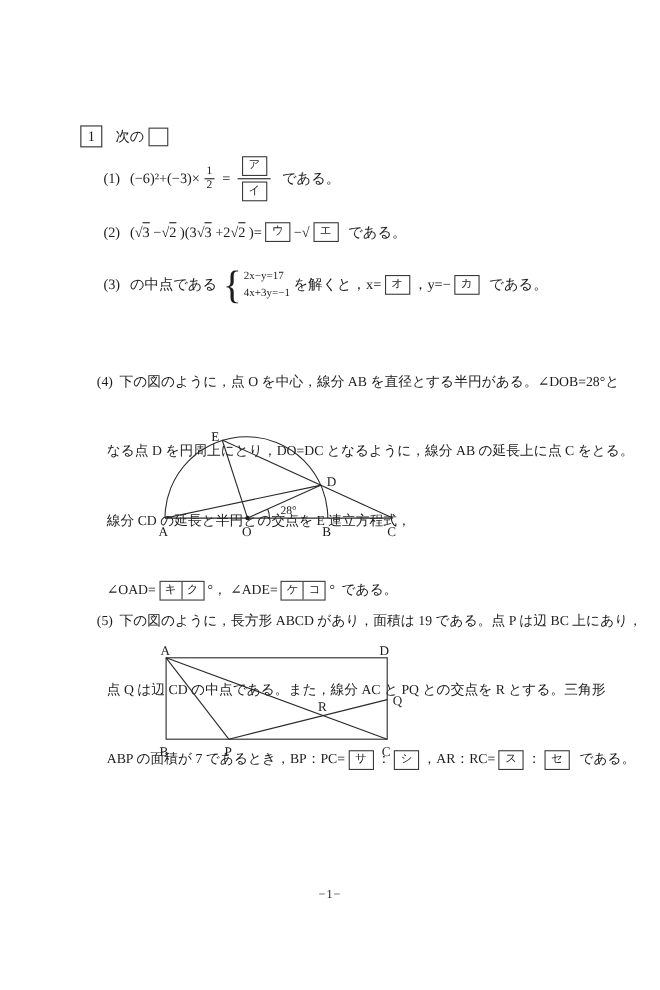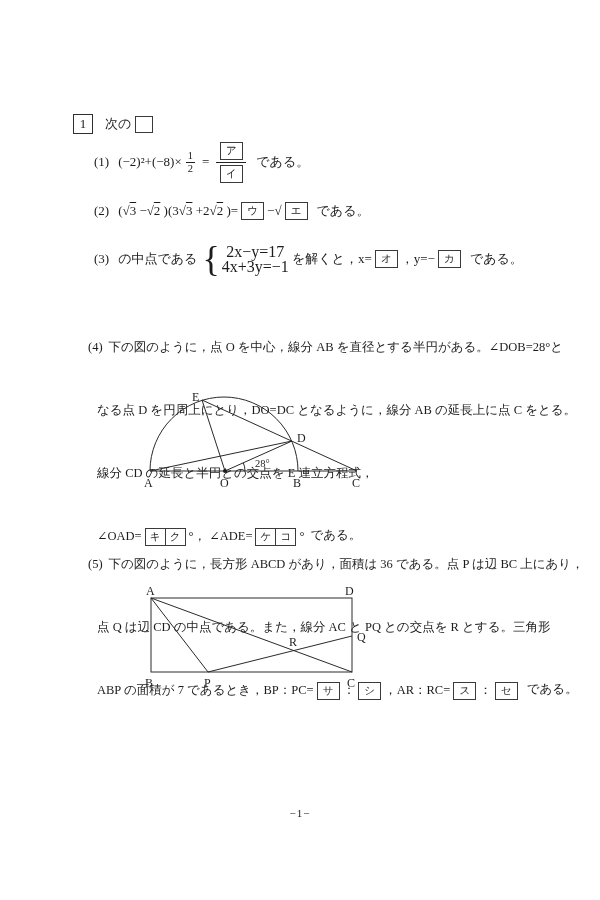--- a/index.html
+++ b/index.html
@@ -16,42 +16,42 @@
   .eqsign{margin:0 3px;}
   .afrac{display:inline-flex;flex-direction:column;align-items:center;margin:0 4px;}
   .afrac .bar{width:30px;border-top:1px solid #222;margin:2px 0;}
   .sbox{display:inline-block;min-width:17px;height:16px;line-height:16px;border:1px solid #3a3a3a;
         text-align:center;font-size:10.5px;padding:0 2px;margin:0 3px;}
   .dbox{display:inline-flex;border:1px solid #3a3a3a;margin:0 3px;}
   .dbox .cell{width:19px;height:16px;line-height:16px;text-align:center;font-size:10.5px;}
   .dbox .cell + .cell{border-left:1px solid #3a3a3a;}
   .ov{text-decoration:overline;}
   .brace{font-size:36px;font-weight:400;line-height:36px;margin:0 2px 0 5px;}
-  .sys{display:inline-flex;flex-direction:column;font-size:16px;line-height:15px;text-align:center;}
+  .sys{display:inline-flex;flex-direction:column;font-size:10px;line-height:15px;}
   .para{position:absolute;font-size:12.5px;line-height:21px;white-space:pre;}
   .pline{display:flex;align-items:center;white-space:pre;height:21px;}
   .cont{margin-left:9px;}
   .plabel{margin-right:6px;}
-  .suffix{margin-left:6px;font-family:Liberation Mono, monospace;}
+  .suffix{margin-left:6px;}
   .fig{position:absolute;}
   .fig svg text{font-size:12px;font-family:"Liberation Serif","DejaVu Serif",serif;fill:#1c1c1c;}
   .fig svg .small{font-size:10.5px;}
   .pageno{position:absolute;left:0;right:0;top:807px;text-align:center;font-size:11px;letter-spacing:1px;}
 </style>
 </head>
 <body>
 
 <div class="page">
 
   <div class="row" style="left:73px;top:113px;height:22px;">
     <span class="qbox">1</span><span>次の</span><span class="blankbox"></span>
   </div>
 
   <div class="row" style="left:94px;top:140px;height:44px;">
-    <span class="q-label">(1)</span><span>(−2)²+(−8)×</span><span class="sfrac"><span class="num">1</span><span class="den">2</span></span><span class="eqsign">=</span><span class="afrac"><span class="sbox" style="margin:0;">ア</span><span class="bar"></span><span class="sbox" style="margin:0;">イ</span></span><span class="suffix">である。</span>
+    <span class="q-label">(1)</span><span>(−6)²+(−3)×</span><span class="sfrac"><span class="num">1</span><span class="den">2</span></span><span class="eqsign">=</span><span class="afrac"><span class="sbox" style="margin:0;">ア</span><span class="bar"></span><span class="sbox" style="margin:0;">イ</span></span><span class="suffix">である。</span>
   </div>
 
   <div class="row" style="left:94px;top:201px;height:20px;">
     <span class="q-label">(2)</span><span>(√</span><span class="ov">3</span><span> −√</span><span class="ov">2</span><span> )(3√</span><span class="ov">3</span><span> +2√</span><span class="ov">2</span><span> )=</span><span class="sbox">ウ</span><span>−√</span><span class="sbox">エ</span><span class="suffix">である。</span>
   </div>
 
   <div class="row" style="left:94px;top:240px;height:38px;">
     <span class="q-label">(3)</span><span>の中点である</span><span class="brace">{</span><span class="sys"><span>2x−y=17</span><span>4x+3y=−1</span></span><span> を解くと，x=</span><span class="sbox">オ</span><span>，y=−</span><span class="sbox">カ</span><span class="suffix">である。</span>
   </div>
 
@@ -78,21 +78,21 @@
       <text x="80" y="99">O</text>
       <text x="153" y="99">B</text>
       <text x="212" y="99">C</text>
       <text x="157" y="54">D</text>
       <text x="52" y="13">E</text>
       <text x="115" y="79" class="small">28°</text>
     </svg>
   </div>
 
   <div class="para" style="left:88px;top:512px;width:480px;">
-    <div class="pline"><span class="plabel">(5)</span><span>下の図のように，長方形 ABCD があり，面積は 36 である。点 P は辺 BC 上にあり，</span></div>
+    <div class="pline"><span class="plabel">(5)</span><span>下の図のように，長方形 ABCD があり，面積は 19 である。点 P は辺 BC 上にあり，</span></div>
     <div class="pline cont"><span>点 Q は辺 CD の中点である。また，線分 AC と PQ との交点を R とする。三角形</span></div>
     <div class="pline cont"><span>ABP の面積が 7 であるとき，BP：PC=</span><span class="sbox">サ</span><span>：</span><span class="sbox">シ</span><span>，AR：RC=</span><span class="sbox">ス</span><span>：</span><span class="sbox">セ</span><span class="suffix">である。</span></div>
   </div>
 
   <div class="fig" style="left:140px;top:584px;">
     <svg width="235" height="112" viewBox="0 0 235 112">
       <g stroke="#2a2a2a" stroke-width="1" fill="none">
         <rect x="11" y="14" width="201" height="74"></rect>
         <path d="M 11 14 L 68 88"></path>
         <path d="M 11 14 L 212 88"></path>

